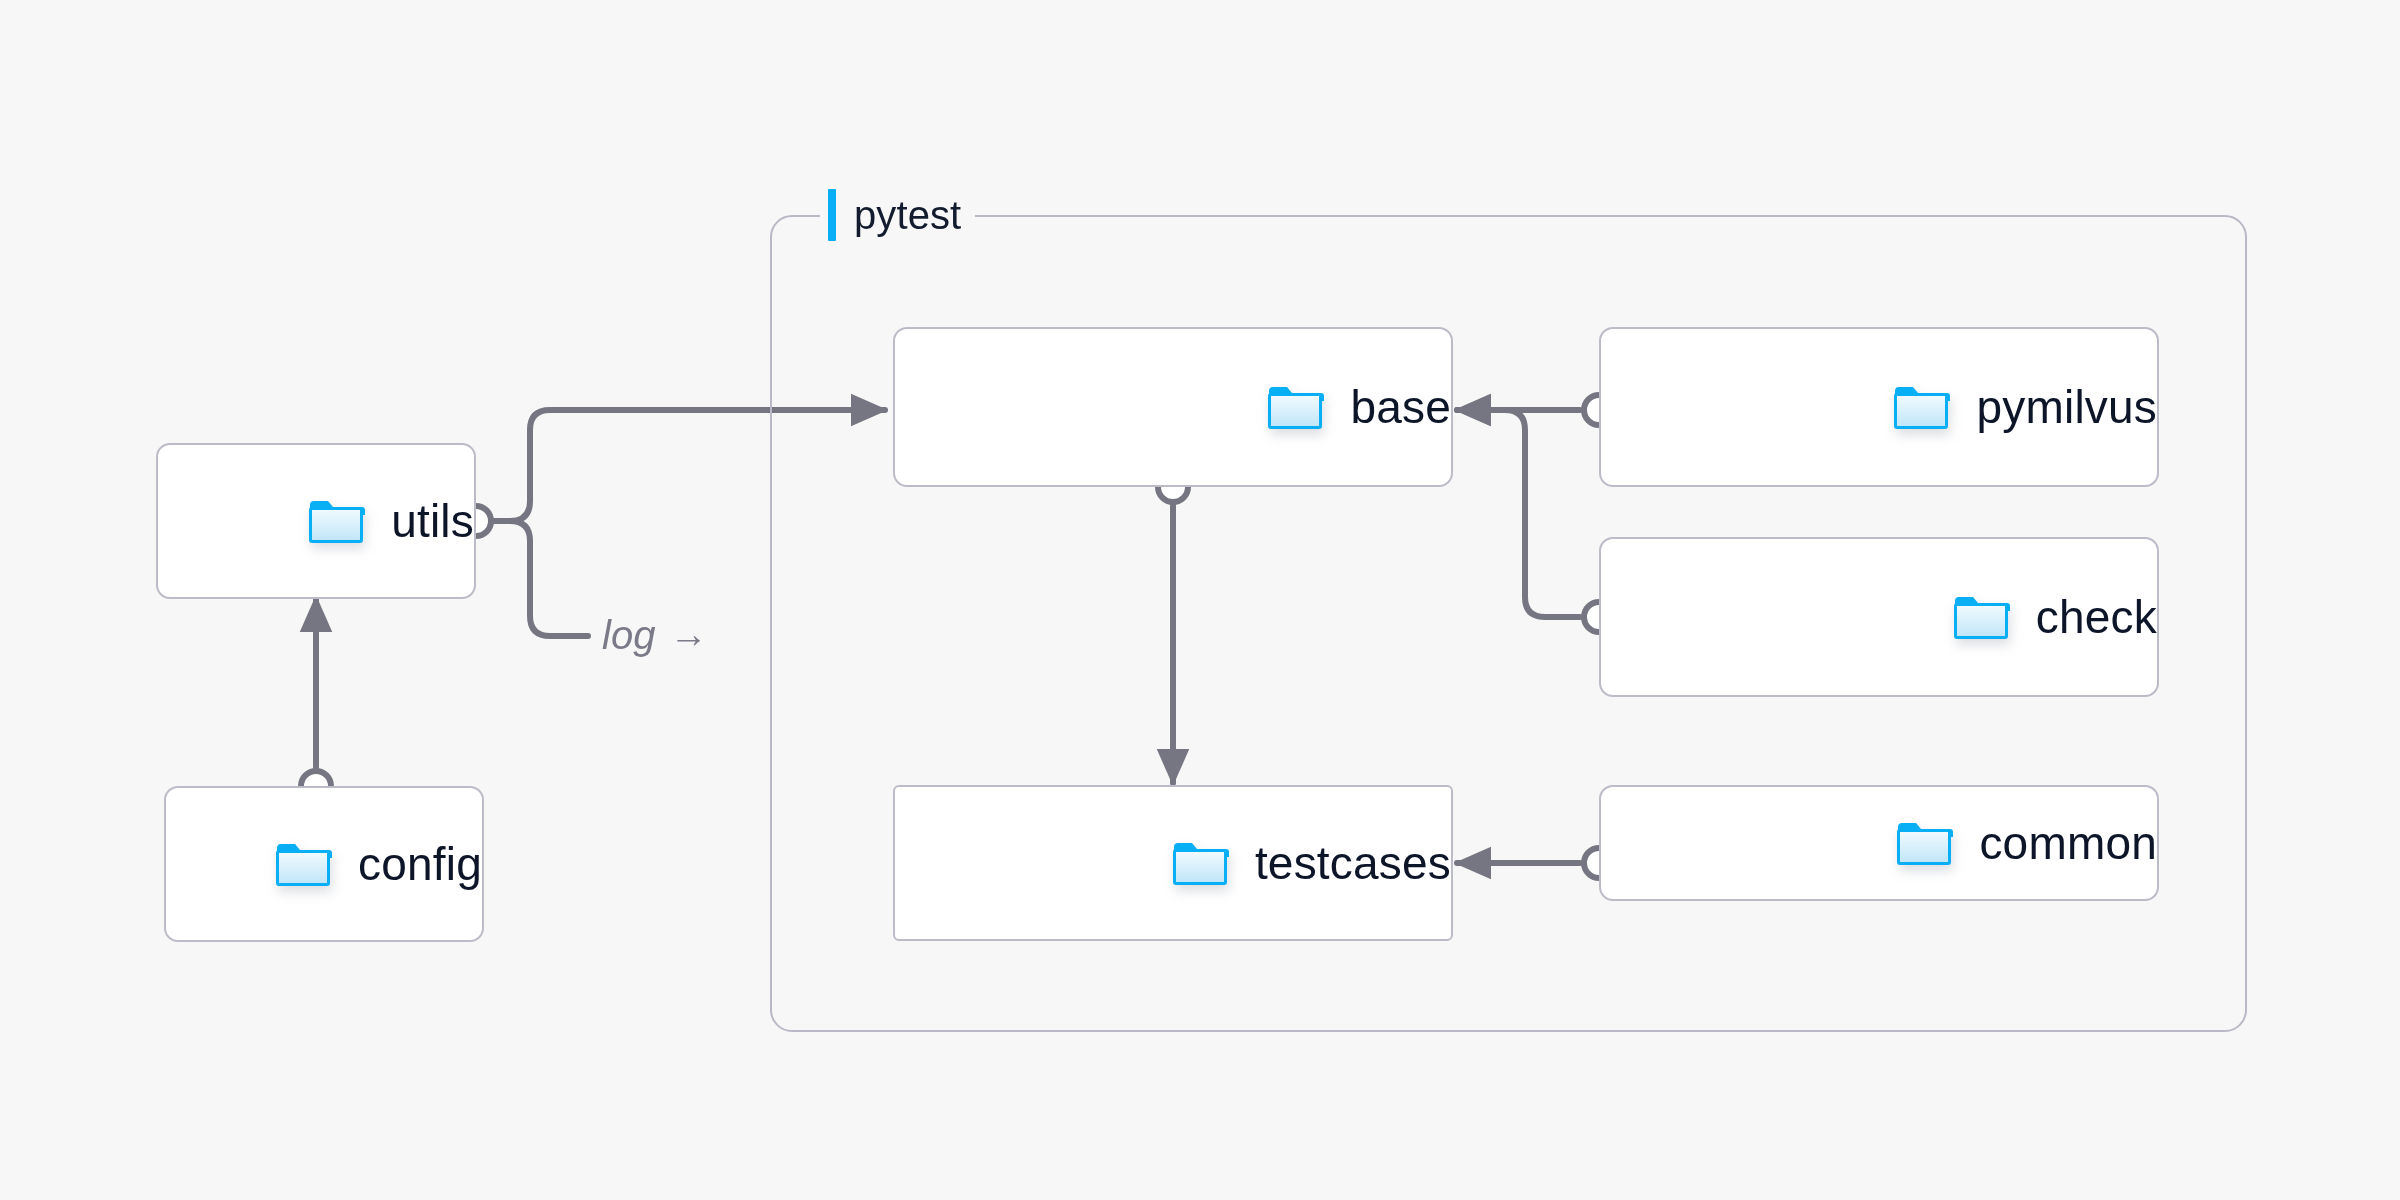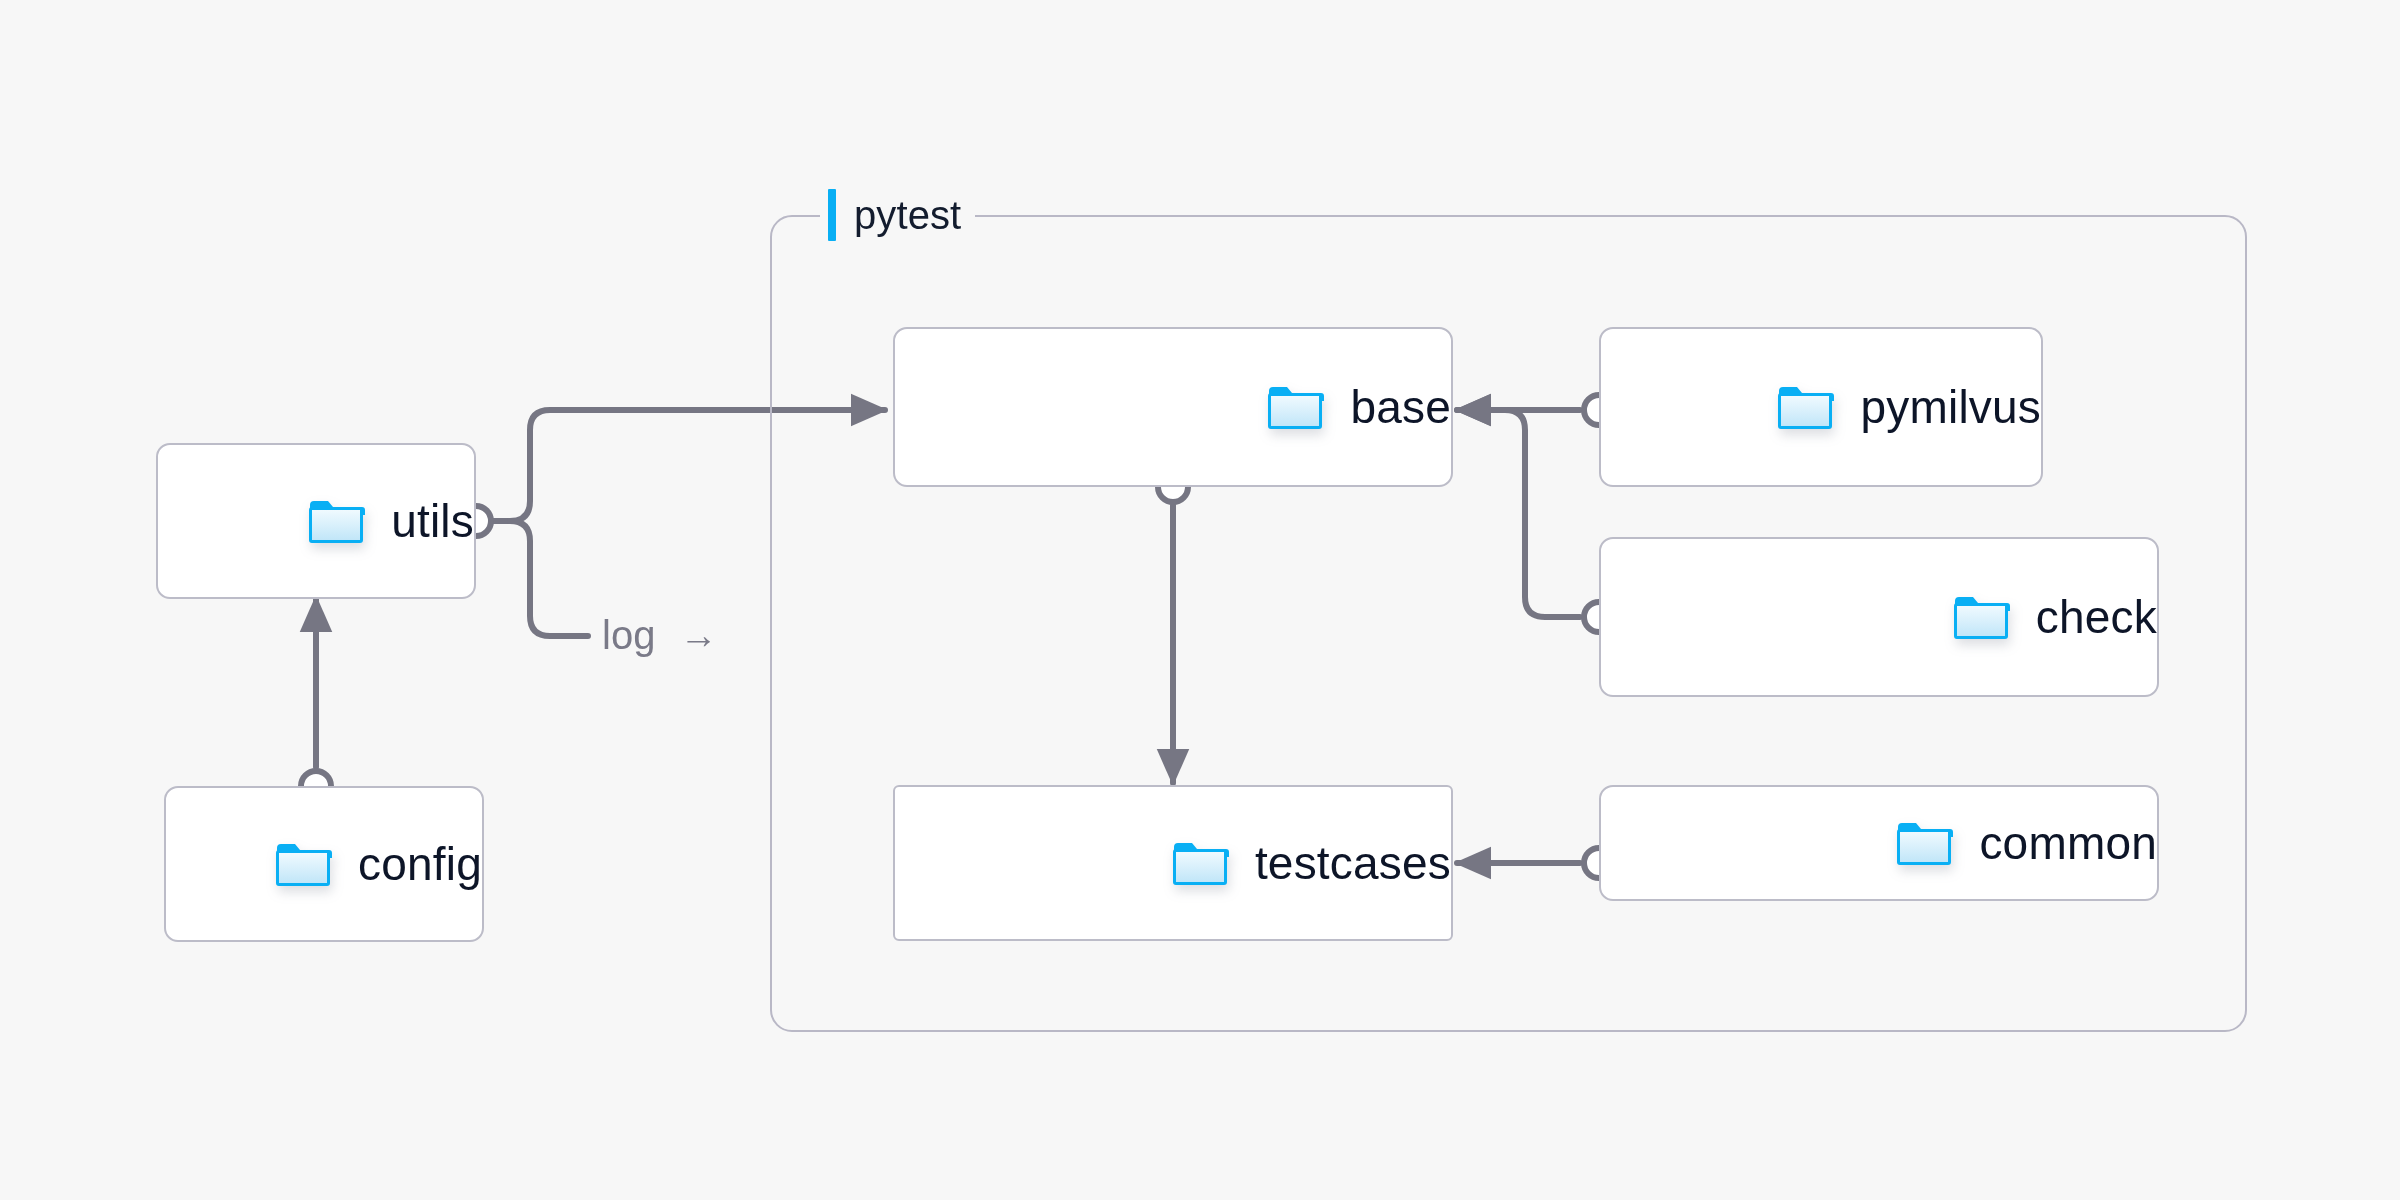--- a/index.html
+++ b/index.html
@@ -87,26 +87,27 @@
     width: 58px;
     height: 48px;
     position: relative;
     filter: drop-shadow(2px 6px 6px rgba(80,90,110,0.20));
   }
 
   
   .edge-label {
     position: absolute;
     display: flex;
-    align-items: center;
-    gap: 24px;
+    align-items: flex-start;
+    gap: 14px;
     font-size: 40px;
     color: #7a7a88;
     white-space: nowrap;
     line-height: 1;
+    font-style: italic;
   }
   .edge-label-arrow {
     font-size: 38px;
     color: #7a7a88;
     line-height: 1;
   }
 </style>
 </head>
 <body>
 
@@ -192,21 +193,21 @@
   <div class="node" style="left:893px; top:785px; width:560px; height:156px;border-radius:6px;">
     <span class="folder-icon">
       <svg viewBox="0 0 58 48" width="58" height="48" xmlns="http://www.w3.org/2000/svg">
         <path d="M3 8 a4 4 0 0 1 4-4 h14 l5 6 h29 a3 3 0 0 1 3 3 v5 H3 z" fill="#09aff4"></path>
         <rect x="3.5" y="11.5" width="51" height="33" rx="1.5" fill="url(#folderGrad)" stroke="#09aff4" stroke-width="3"></rect>
       </svg>
     </span>
     <span class="node-label">testcases</span>
   </div>
 
-  <div class="node" style="left:1599px; top:327px; width:444px; height:160px;">
+  <div class="node" style="left:1599px; top:327px; width:560px; height:160px;">
     <span class="folder-icon">
       <svg viewBox="0 0 58 48" width="58" height="48" xmlns="http://www.w3.org/2000/svg">
         <path d="M3 8 a4 4 0 0 1 4-4 h14 l5 6 h29 a3 3 0 0 1 3 3 v5 H3 z" fill="#09aff4"></path>
         <rect x="3.5" y="11.5" width="51" height="33" rx="1.5" fill="url(#folderGrad)" stroke="#09aff4" stroke-width="3"></rect>
       </svg>
     </span>
     <span class="node-label">pymilvus</span>
   </div>
 
   <div class="node" style="left:1599px; top:537px; width:560px; height:160px;padding-left:47px;">

